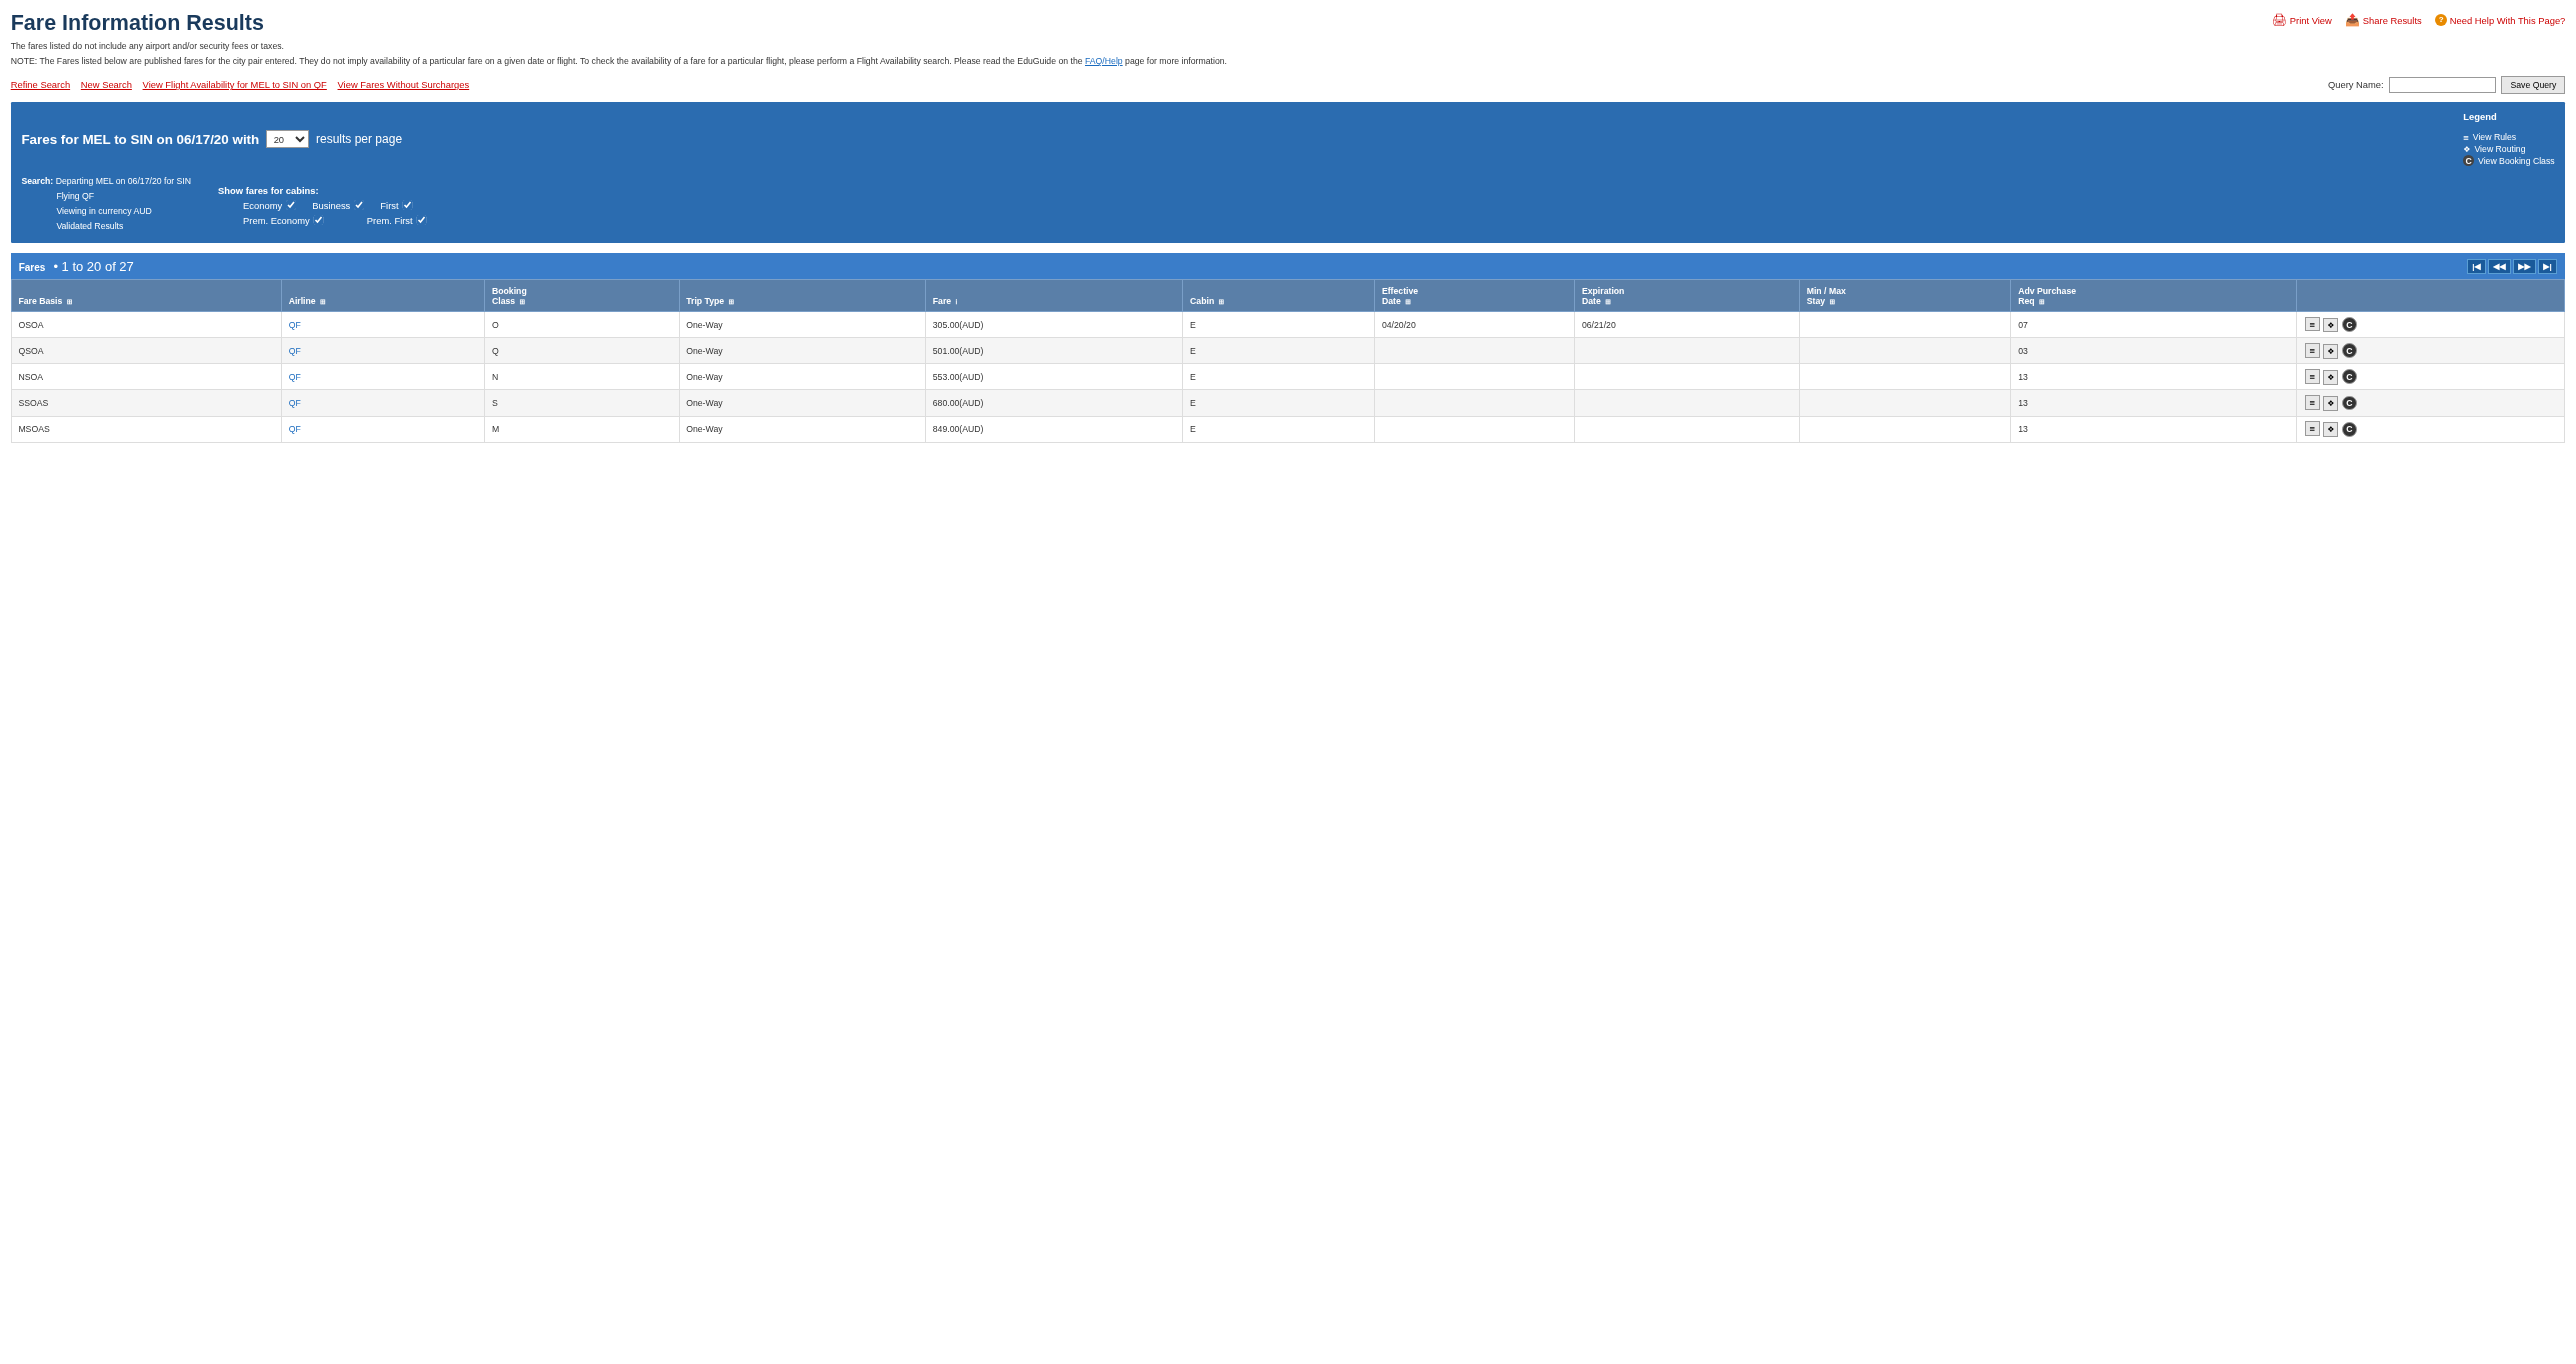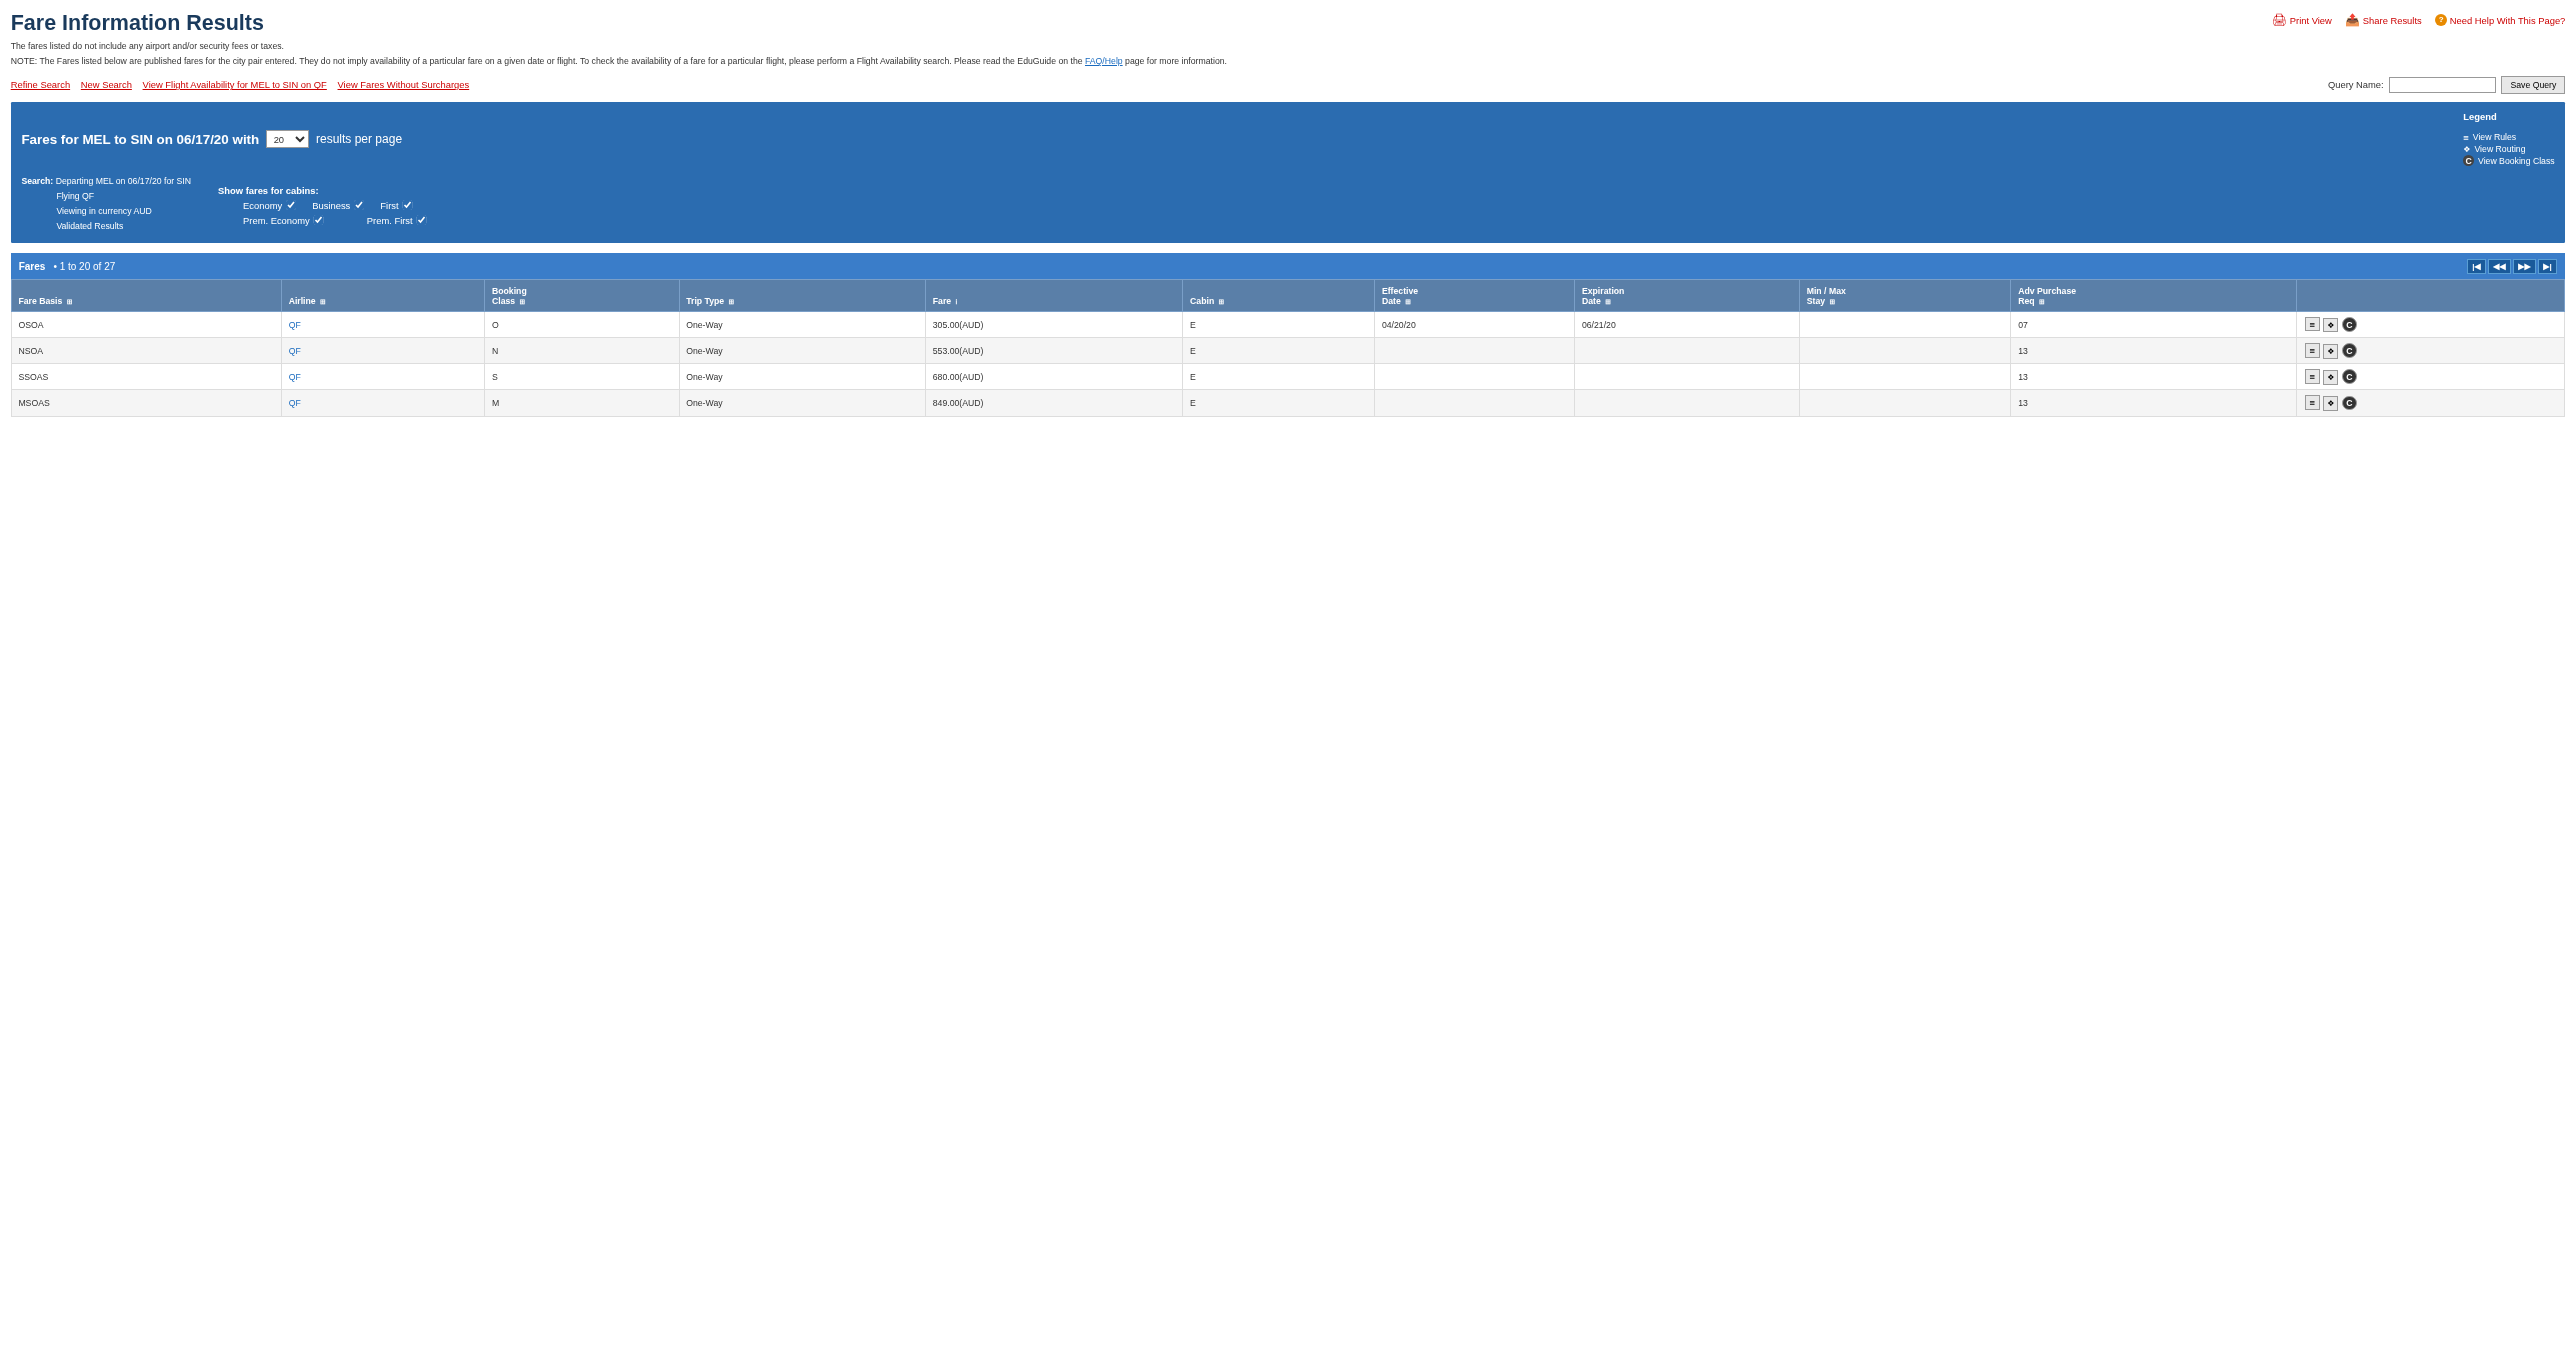--- a/index.html
+++ b/index.html
@@ -33,21 +33,21 @@
     .banner-bottom { display: flex; align-items: center; gap: 27px; }
     .search-info { font-size: 8.7px; line-height: 1.7; }
     .search-info-label { font-weight: bold; }
     .cabin-row { display: flex; align-items: center; gap: 16px; padding-left: 25px; }
     .cabin-label { font-size: 9.4px; font-weight: bold; margin-bottom: 1.3px; }
     .cabin-item { display: flex; align-items: center; gap: 3.4px; font-size: 9.4px; }
     .cabin-check { width: 10.7px; height: 10.7px; accent-color: #2b6cb0; }
 
     .fares-header { background: #3a7dc9; color: #fff; padding: 5.4px 8px; display: flex; align-items: center; justify-content: space-between; margin-top: 10.7px; }
     .fares-title { font-weight: bold; font-size: 10px; }
-    .fares-count { font-size: 10px; margin-left: 5.4px; }
+    .fares-count { font-size: 13px; margin-left: 5.4px; }
     .pagination-btns { display: flex; gap: 1.3px; }
     .page-btn { background: #1a5a9a; border: 0.7px solid #5a9fd4; color: #fff; padding: 2px 4.7px; cursor: pointer; font-size: 8px; font-weight: bold; }
 
     table { width: 100%; border-collapse: collapse; font-size: 8.7px; }
     thead tr { background: #5a7fa8; color: #fff; }
     thead th { padding: 5.4px 6.7px; text-align: left; border: 0.7px solid #7a9fc8; font-size: 8.7px; font-weight: bold; vertical-align: bottom; }
     thead th .sort-icon { font-size: 6.7px; margin-left: 2px; }
     tbody tr { background: #fff; }
     tbody tr:nth-child(even) { background: #f5f5f5; }
     tbody td { padding: 4.7px 6.7px; border: 0.7px solid #ddd; vertical-align: middle; }
@@ -216,20 +216,43 @@
           </button>
       <button class="icon-btn" title="View Routing">
             <span class="icon-routing">❖</span>
           </button>
       <button class="icon-btn" title="View Booking Class" style="background:#333; color:#fff; border-radius:50%;">
             <span class="icon-booking">C</span>
           </button>
     </td>
   </tr>
       <tr>
+    <td>QSOA</td>
+    <td><a class="airline-link" href="#">QF</a></td>
+    <td>Q</td>
+    <td>One-Way</td>
+    <td>501.00(AUD)</td>
+    <td>E</td>
+    <td></td>
+    <td></td>
+    <td></td>
+    <td>03</td>
+    <td style="white-space:nowrap;">
+      <button class="icon-btn" title="View Rules">
+            <span class="icon-rules">≡</span>
+          </button>
+      <button class="icon-btn" title="View Routing">
+            <span class="icon-routing">❖</span>
+          </button>
+      <button class="icon-btn" title="View Booking Class" style="background:#333; color:#fff; border-radius:50%;">
+            <span class="icon-booking">C</span>
+          </button>
+    </td>
+  </tr>
+      <tr>
     <td>NSOA</td>
     <td><a class="airline-link" href="#">QF</a></td>
     <td>N</td>
     <td>One-Way</td>
     <td>553.00(AUD)</td>
     <td>E</td>
     <td></td>
     <td></td>
     <td></td>
     <td>13</td>

